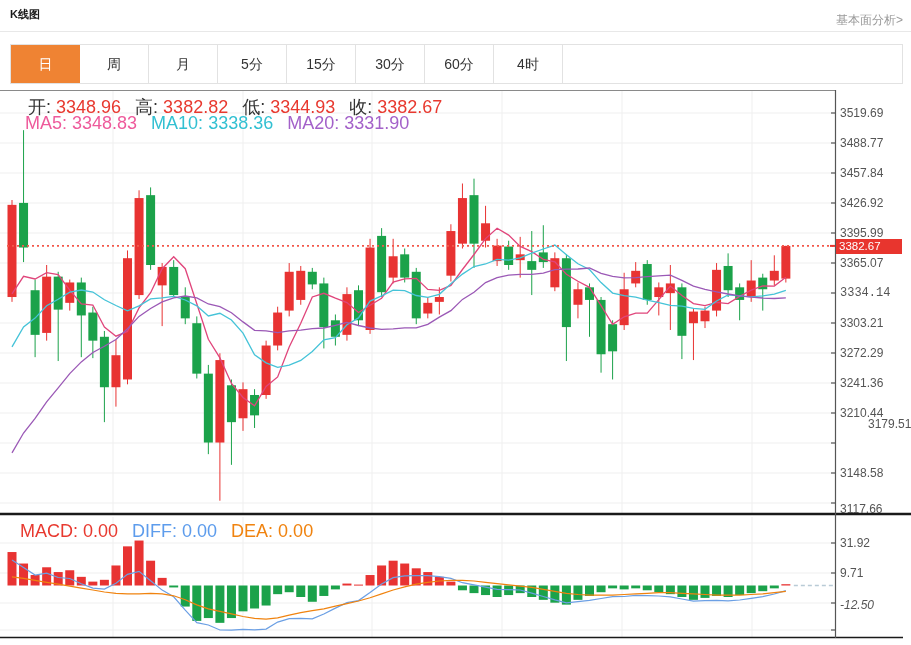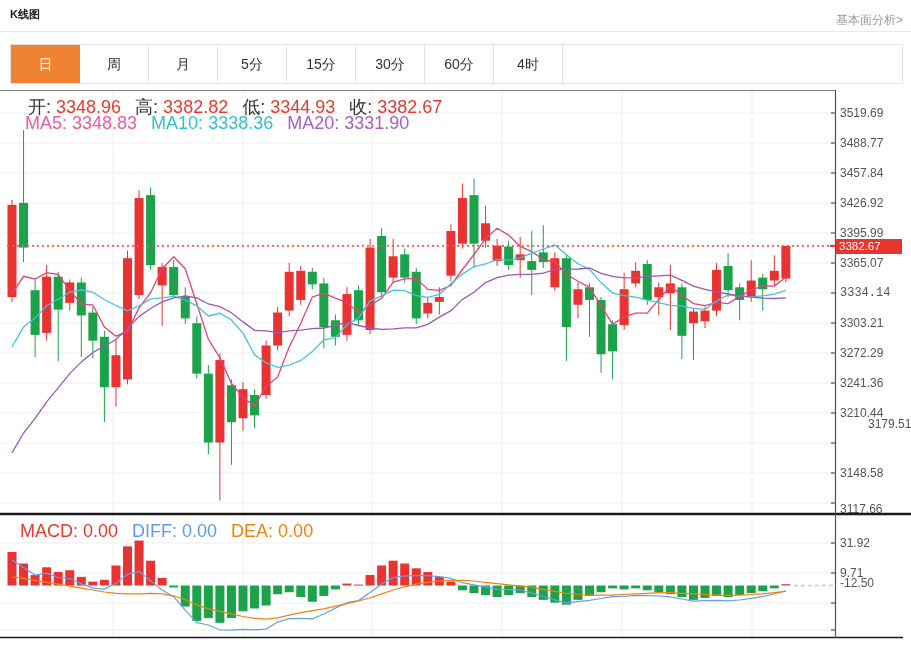--- a/index.html
+++ b/index.html
@@ -337,17 +337,17 @@
     <div class="axis-label" style="top: 286px; font-family: Liberation Mono, monospace;">3334.14</div>
     <div class="axis-label" style="top: 316px;">3303.21</div>
     <div class="axis-label" style="top: 346px;">3272.29</div>
     <div class="axis-label" style="top: 376px;">3241.36</div>
     <div class="axis-label" style="top: 406px;">3210.44</div>
     <div class="axis-label" style="top: 417px; margin-left: 28px;">3179.51</div>
     <div class="axis-label" style="top: 466px;">3148.58</div>
     <div class="axis-label" style="top: 496px; margin-top: 6px;">3117.66</div>
     <div class="axis-label" style="top: 536px;">31.92</div>
     <div class="axis-label" style="top: 566px;">9.71</div>
-    <div class="axis-label" style="top: 576px;">-12.50</div>
+    <div class="axis-label" style="top: 598px; font-style: italic;">-12.50</div>
     <div class="axis-label" style="top: 659px;">-34.71</div>
   </div>
 
 <div id="price-badge" class="abs">3382.67</div>
 
 </body></html>

